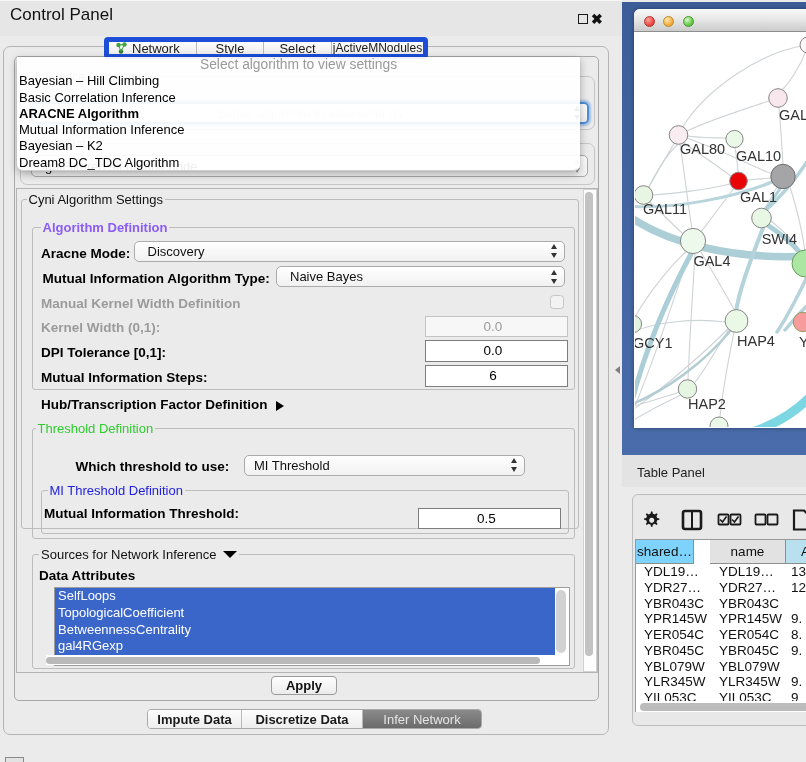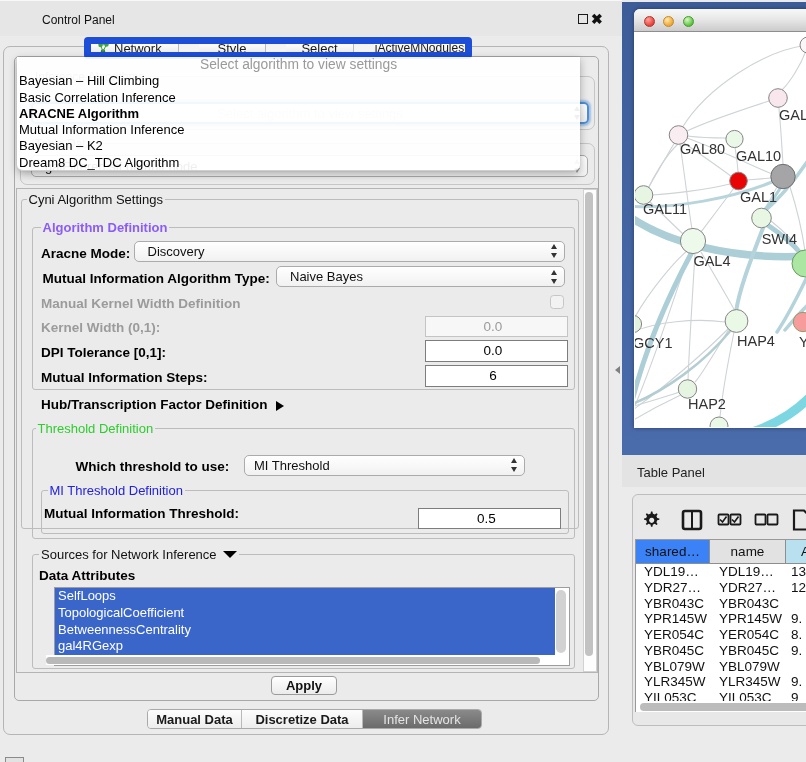--- a/index.html
+++ b/index.html
@@ -4,25 +4,25 @@
 <style>
 * { margin:0; padding:0; box-sizing:border-box; }
 html,body { width:806px; height:762px; }
 #page {
   position:relative; width:806px; height:762px; overflow:hidden;
   font-family:"Liberation Sans", sans-serif; background:#ebebeb;
 }
 .abs { position:absolute; }
 
 #titlebar { left:0; top:0; width:622px; height:36px; background:#e6e6e6; border-top:1px solid #f8f8f8; }
-#titlebar .t { position:absolute; left:10px; top:12px; font-size:12px; color:#111;margin-left:32px; }
+#titlebar .t { position:absolute; left:10px; top:4px; font-size:17px; color:#111; }
 #btn-float { position:absolute; left:578px; top:14px; width:10px; height:10px; border:1.6px solid #1a1a1a; background:transparent; }
 #btn-close { position:absolute; left:591px; top:11px; font-size:14px; font-weight:bold; color:#111; }
 
-#toptabs { left:84px; top:37px; height:22px; display:flex; border:7px solid #1d4ed8; border-radius:4px; overflow:hidden; background:#f4f4f4;gap:20px; }
+#toptabs { left:104px; top:37px; height:22px; display:flex; border:5px solid #1d4ed8; border-radius:4px; overflow:hidden; background:#f4f4f4; }
 #toptabs .seg { height:100%; display:flex; align-items:center; justify-content:center; font-size:13px; color:#1a1a1a; background:linear-gradient(#fdfdfd,#ededed); border-right:1px solid #b9b9b9; }
 #toptabs .seg:last-child { border-right:none; }
 #toptabs .seg.sel { background:linear-gradient(#7d7d7d,#676767); color:#f2f2f2; }
 
 #outerpanel { left:3px; top:46px; width:606px; height:689px; border:1px solid #b5b5b5; border-radius:7px; }
 #innerpanel { left:14px; top:56px; width:585px; height:645px; border:1px solid #a8a8a8; border-radius:5px; }
 #scrollpane { left:16px; top:188px; width:582px; height:485px; border:1px solid #b4b4b4; }
 
 .macgroup { border:1px solid #c6c6c6; border-radius:7px; }
 .macgroup .gt { position:absolute; left:10px; top:-7px; background:#ebebeb; padding:0 4px; font-size:12px; color:#777; }
@@ -165,21 +165,21 @@
     <div class="li">BetweennessCentrality</div>
     <div class="li">gal4RGexp</div>
     <div style="position:absolute; right:3px; top:2px; width:10px; height:63px; background:#d2d2d2; border-radius:5px;"></div>
   </div>
   <div class="abs" style="left:46px; top:655px; width:514px; height:10px; background:#fff;"></div>
   <div class="abs" style="left:46px; top:657px; width:494px; height:7px; background:#b9b9b9; border-radius:4px;"></div>
 
   <div class="abs" id="applybtn">Apply</div>
 
   <div class="abs" id="bottabs">
-    <div class="seg" style="width:94px;">Manual Data</div>
+    <div class="seg" style="width:94px;">Impute Data</div>
     <div class="seg" style="width:121px;">Discretize Data</div>
     <div class="seg sel" style="width:118px;">Infer Network</div>
   </div>
 
   <div class="abs" id="popup">
     <div class="row ph">Select algorithm to view settings</div>
     <div class="row">Bayesian – Hill Climbing</div>
     <div class="row">Basic Correlation Inference</div>
     <div class="row bold">ARACNE Algorithm</div>
     <div class="row">Mutual Information Inference</div>
@@ -293,21 +293,21 @@
         <rect x="77.5" y="5.5" width="10" height="10" rx="1" stroke-width="1.8"></rect>
         <rect x="89.5" y="5.5" width="10" height="10" rx="1" stroke-width="1.8"></rect>
         <path d="M79,10.5 l2.5,2.5 l4,-5.5" stroke-width="1.6"></path>
         <path d="M91,10.5 l2.5,2.5 l4,-5.5" stroke-width="1.6"></path>
         <rect x="114.5" y="5.5" width="10" height="10" rx="1" stroke-width="1.8"></rect>
         <rect x="126.5" y="5.5" width="10" height="10" rx="1" stroke-width="1.8"></rect>
         <path d="M153,1.5 h10 l5,5 v14 h-15 z" stroke-width="2.2"></path>
       </g>
     </svg>
     <div id="tblarea">
-      <div class="hcell" style="left:0; width:74px; background:#3b82f6;">shared…</div>
+      <div class="hcell" style="left:0; width:58px; background:#7dd3fc;">shared…</div>
       <div class="hcell" style="left:74px; width:76px; background:#e2e2e2;">name</div>
       <div class="hcell" style="left:150px; width:40px; background:#b9e0ef;">A</div>
       <div class="trow" style="left:8px; top:24.3px;">YDL19…</div>
         <div class="trow" style="left:83px; top:24.3px;">YDL19…</div>
         <div class="trow" style="left:155px; top:24.3px;">13</div>
       <div class="trow" style="left:8px; top:40px;">YDR27…</div>
         <div class="trow" style="left:83px; top:40px;">YDR27…</div>
         <div class="trow" style="left:155px; top:40px;">12</div>
       <div class="trow" style="left:8px; top:55.7px;">YBR043C</div>
         <div class="trow" style="left:83px; top:55.7px;">YBR043C</div>

